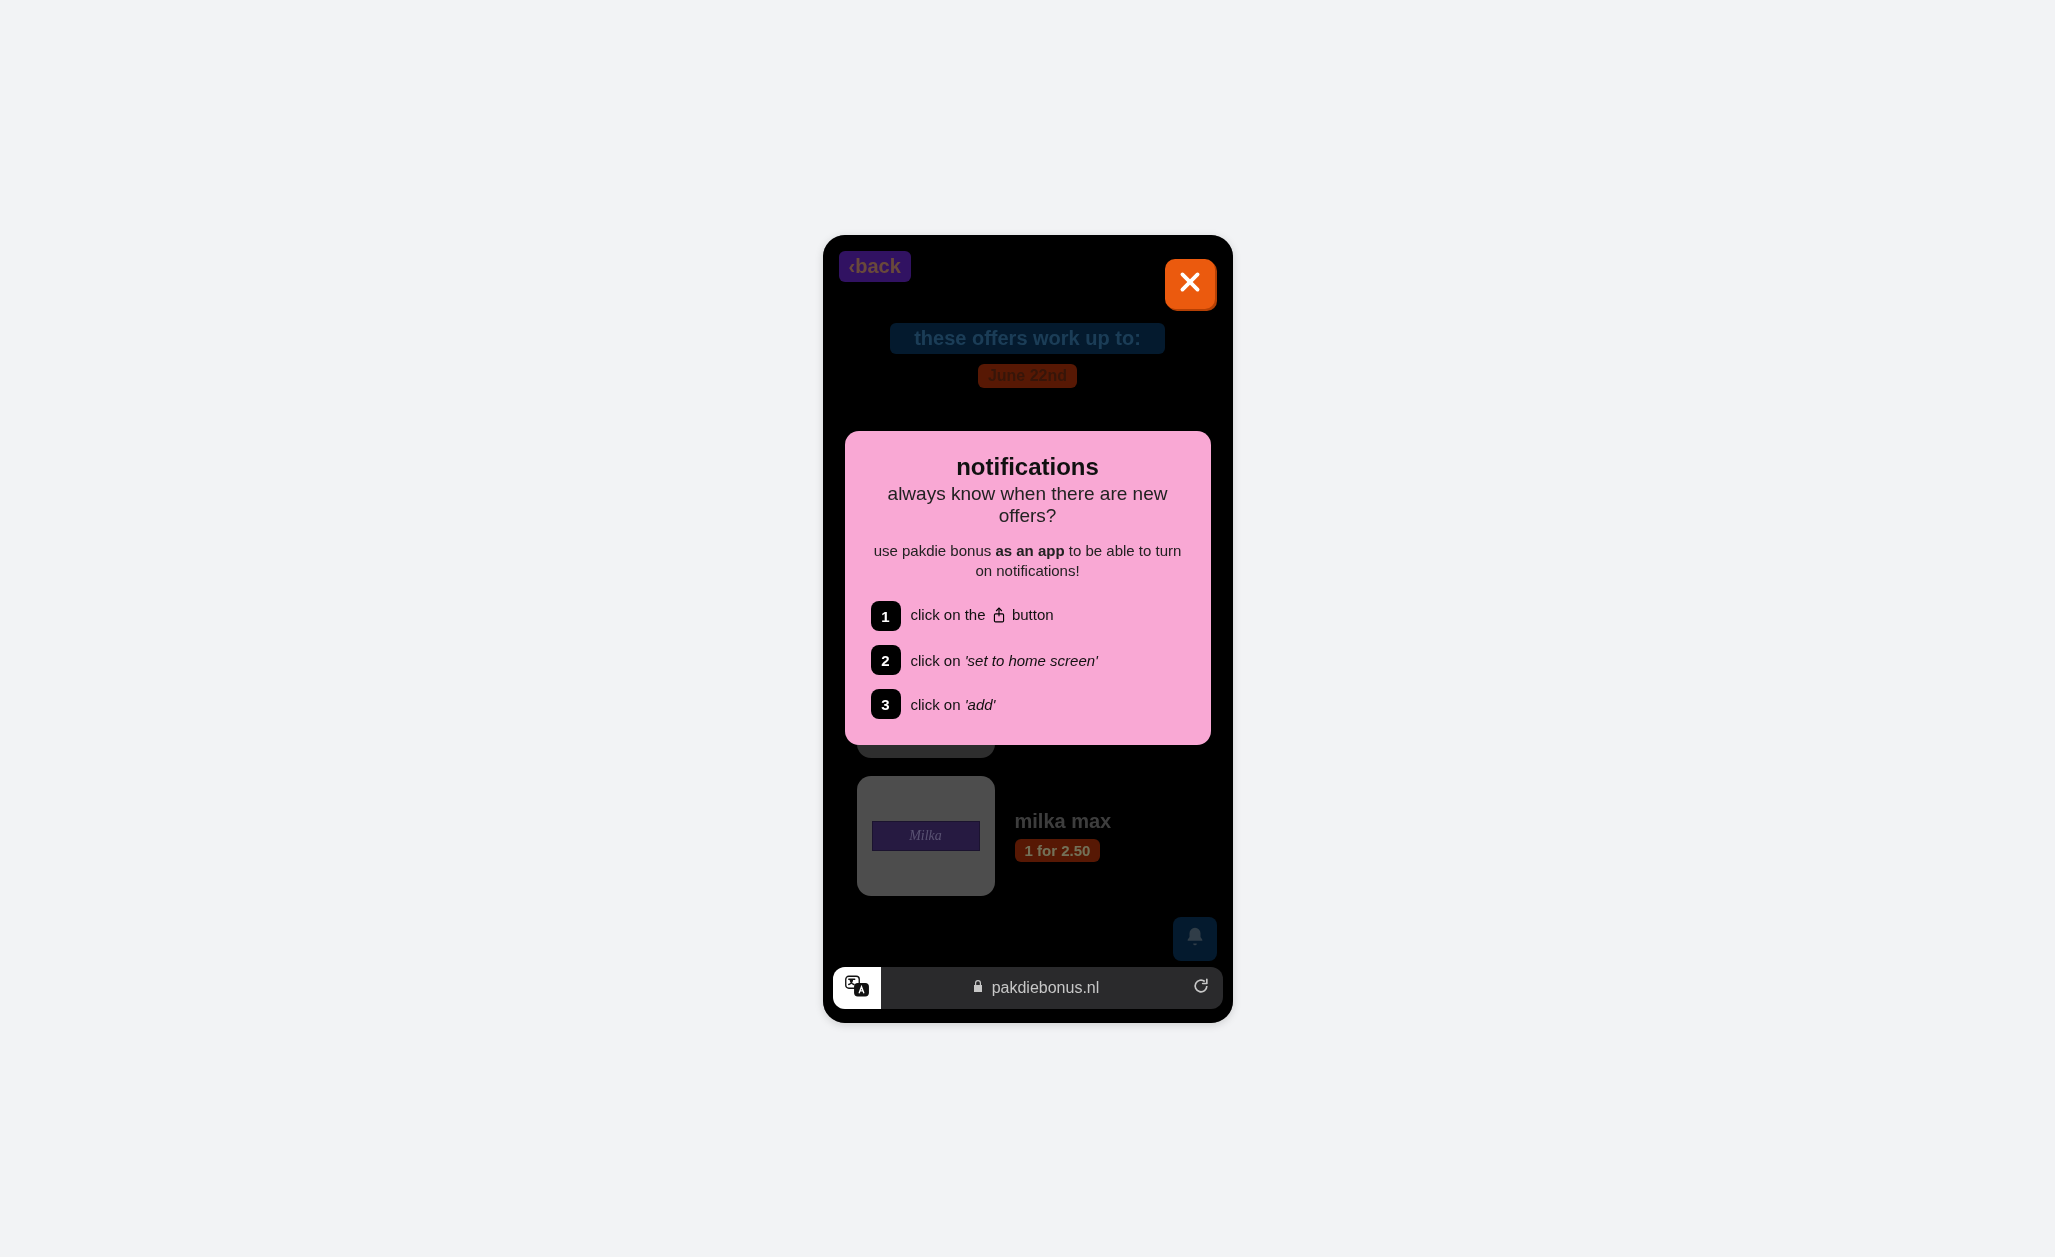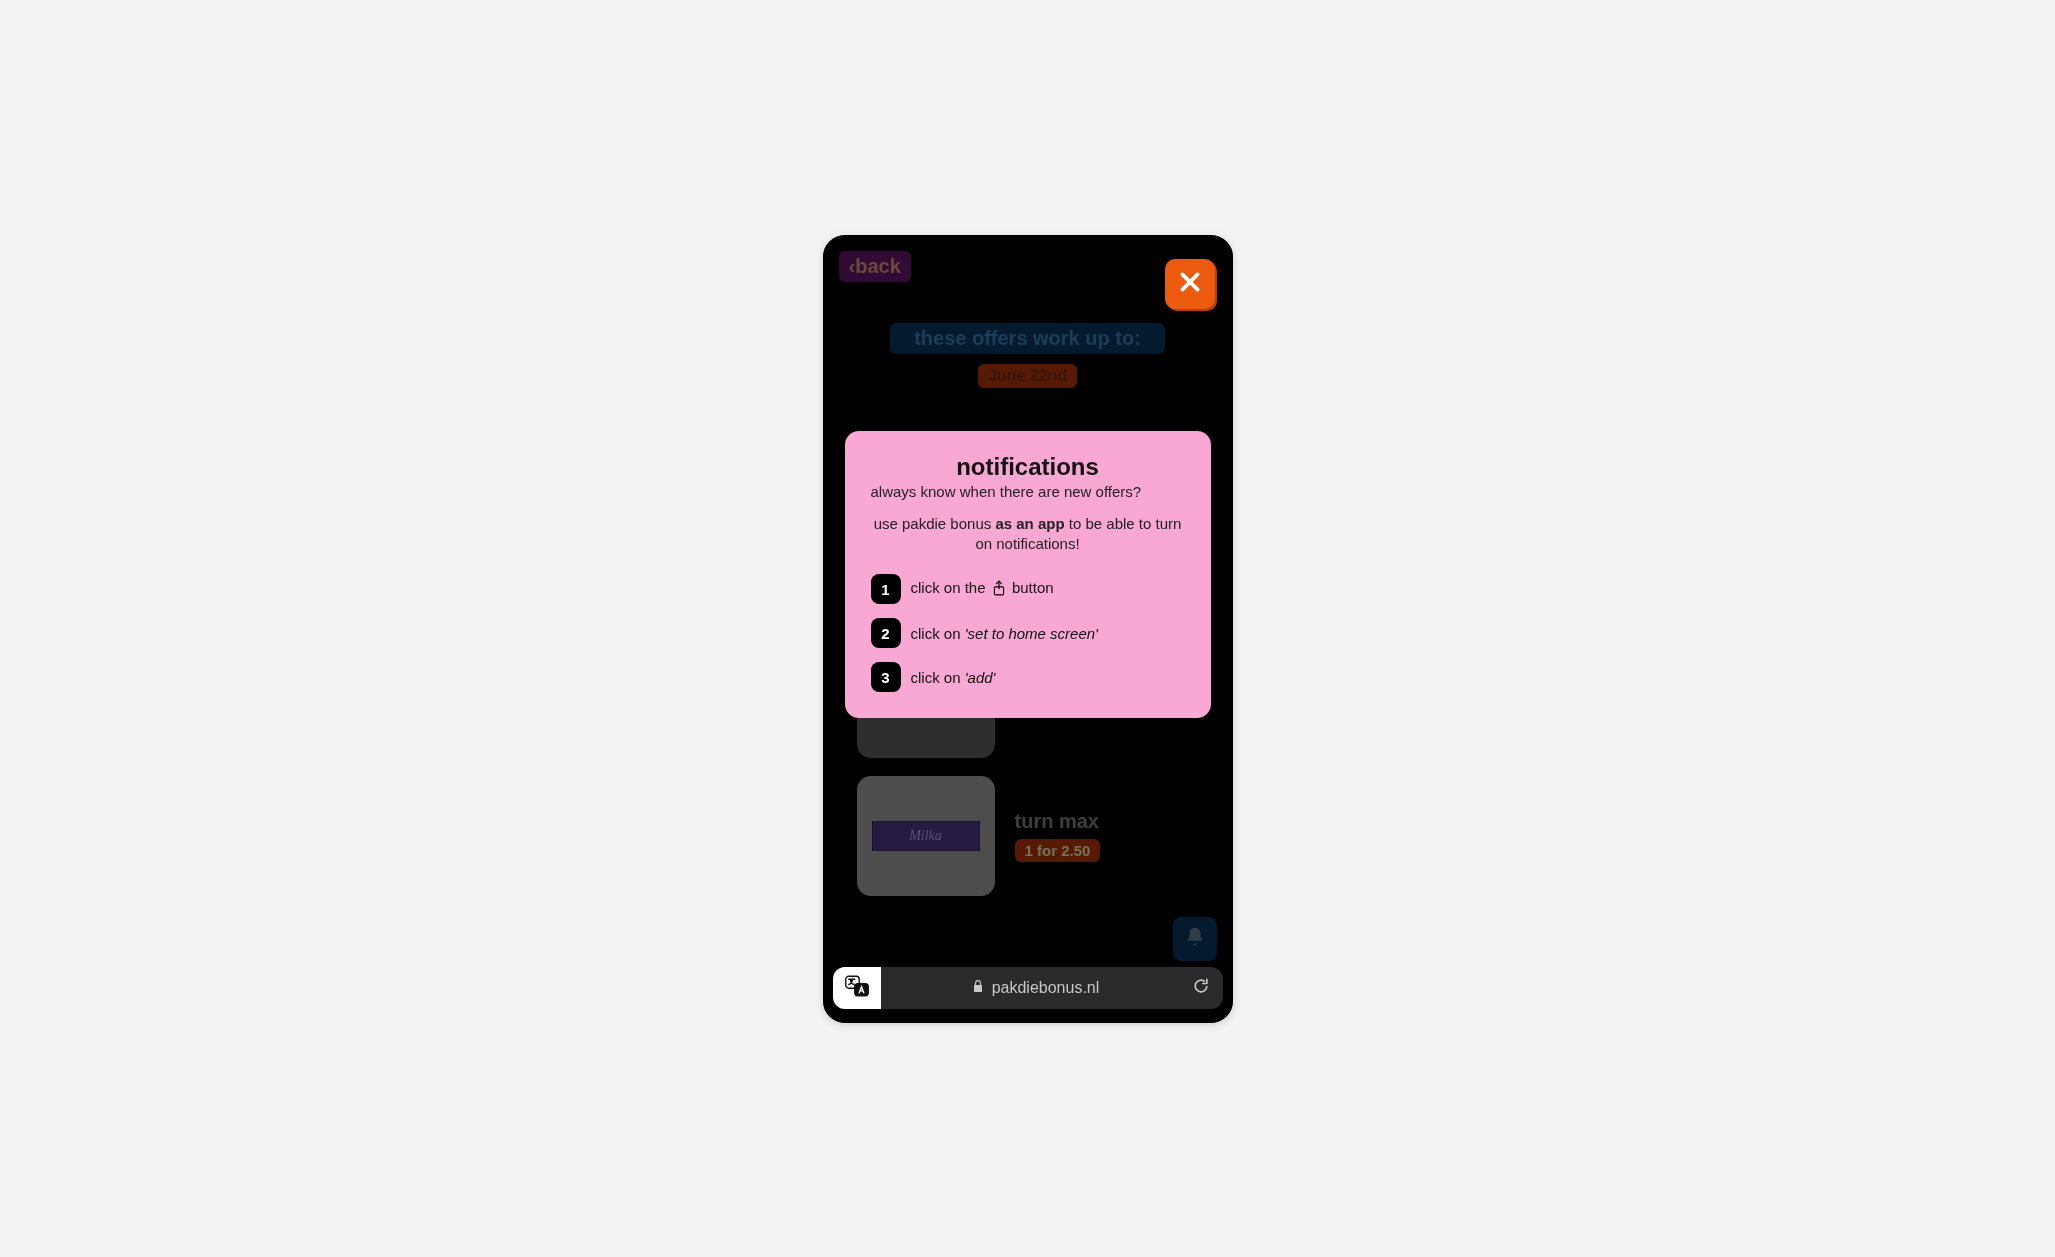--- a/index.html
+++ b/index.html
@@ -24,21 +24,21 @@
 .app {
   position: absolute;
   inset: 0;
   display: flex;
   flex-direction: column;
   color: #fff;
 }
 .back-btn {
   position: absolute;
   top: 16px; left: 16px;
-  background: #701a75;
+  background: #6d28d9;
   color: #e9a284;
   font-weight: 700;
   font-size: 20px;
   padding: 4px 10px;
   border-radius: 6px;
 }
 .banner {
   margin-top: 88px;
   text-align: center;
 }
@@ -120,21 +120,21 @@
 }
 .close-btn svg { width:26px;height:26px;stroke:#fff;stroke-width:3.5;stroke-linecap:round; }
 
 
 .modal {
   position:absolute;left:22px;right:22px;top:196px;
   background:#f9a8d4;color:#111;border-radius:14px;
   padding:22px 26px 26px;
 }
 .modal h2 { text-align:center;font-size:24px;font-weight:800; }
-.modal .sub { text-align:left;font-size:15px;margin-top:2px;color:#222; }
+.modal .sub { text-align:center;font-size:19px;margin-top:2px;color:#222; }
 .modal .desc { text-align:center;font-size:15px;margin-top:14px;color:#222;line-height:1.35; }
 .desc strong { font-weight:700; }
 .steps { margin-top:20px;display:flex;flex-direction:column;gap:14px; }
 .step { display:flex;align-items:center;gap:10px;font-size:15px;color:#111; }
 .num {
   width:30px;height:30px;background:#000;color:#fff;border-radius:8px;
   display:flex;align-items:center;justify-content:center;font-weight:800;
 }
 .step em { font-style:italic; }
 .share-ic { display:inline-block;vertical-align:middle;margin:0 2px; }
@@ -177,21 +177,21 @@
         <div class="offer-info">
           <div class="offer-name"></div>
           <div class="offer-badge">2nd half price</div>
         </div>
       </div>
       <div class="offer">
         <div class="thumb milka">
           <div class="milka-bar">Milka</div>
         </div>
         <div class="offer-info">
-          <div class="offer-name">turn max</div>
+          <div class="offer-name">milka max</div>
           <div class="offer-badge">1 for 2.50</div>
         </div>
       </div>
     </div>
 
     <div class="bell-btn">
       <span>
         <svg viewBox="0 0 24 24">
             <path d="M12 2a6 6 0 0 0-6 6v4l-2 3v1h16v-1l-2-3V8a6 6 0 0 0-6-6zm-2 17a2 2 0 0 0 4 0h-4z"></path>
           </svg>

